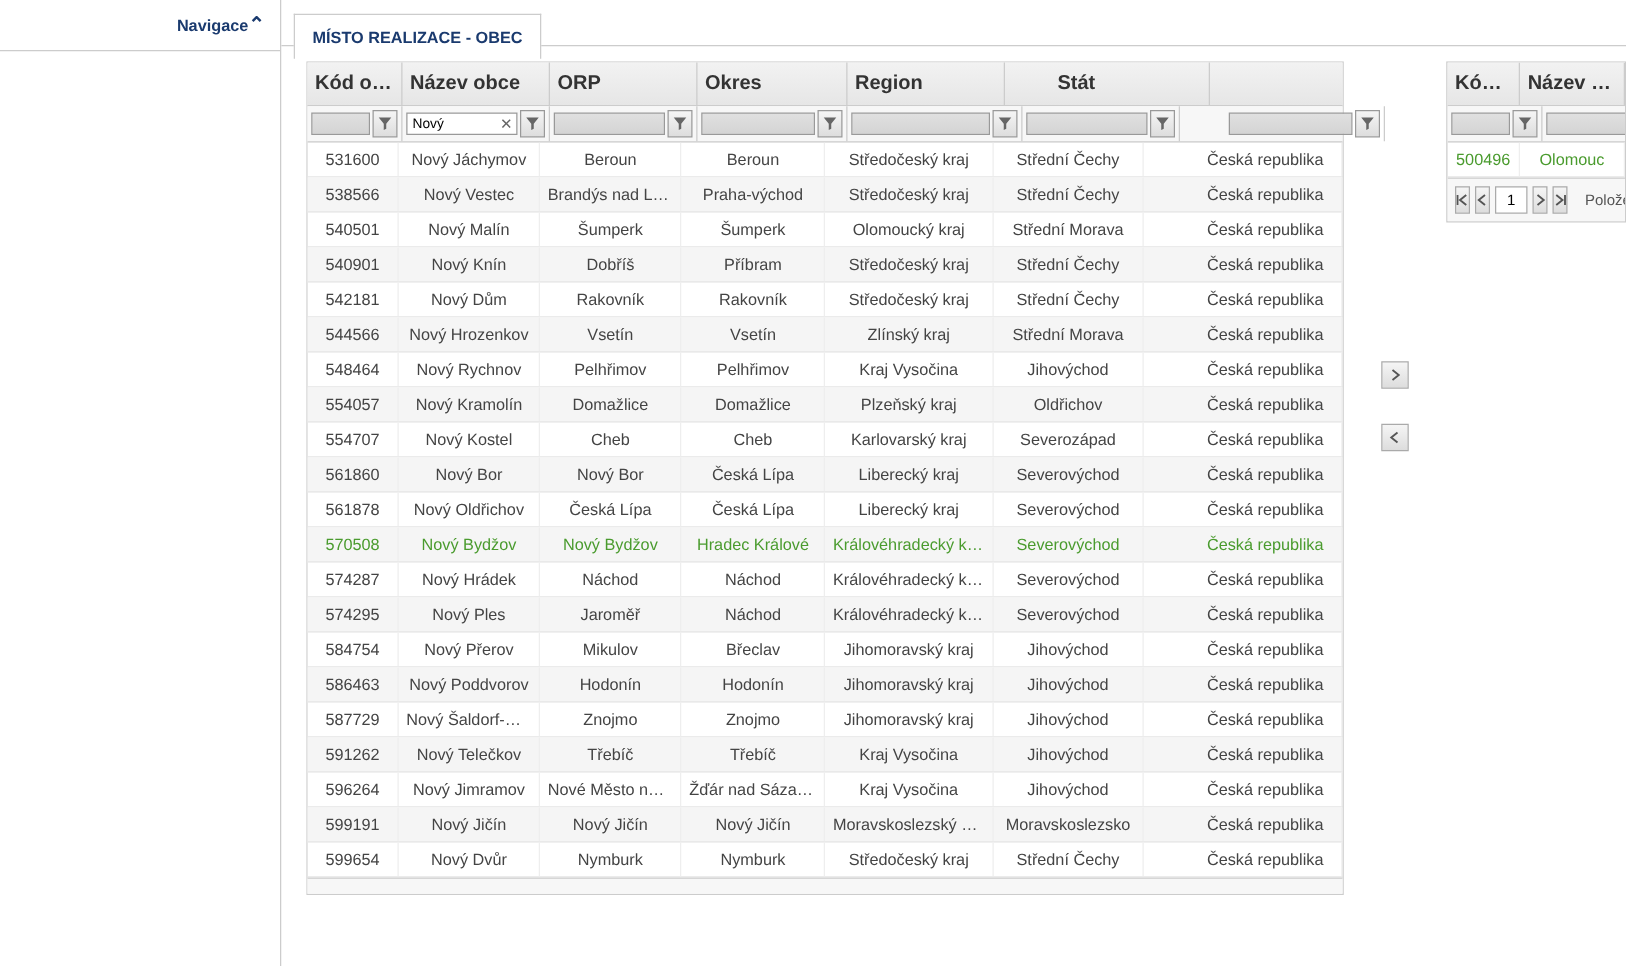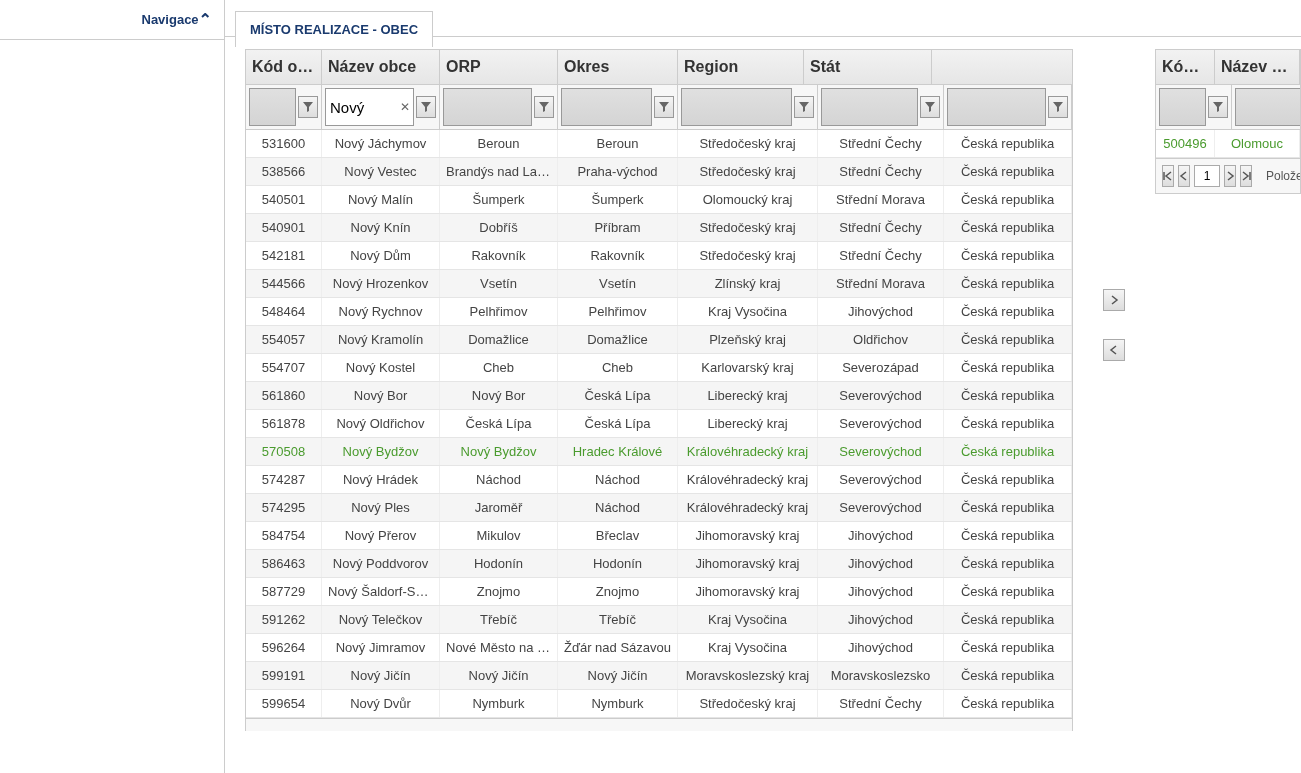--- a/index.html
+++ b/index.html
@@ -15,33 +15,33 @@
 .content { flex: 1; padding: 12px 0 12px 20px; display: flex; flex-direction: column; overflow: hidden; }
 .section-title { font-weight: bold; color: #222; margin-bottom: 14px; font-size: 14px; }
 .tables-row { display: flex; gap: 30px; align-items: flex-start; flex: 1; overflow: hidden; }
 .grid { border: 1px solid #ccc; display: flex; flex-direction: column; }
 .grid-left { width: 830px; }
 .grid-right { width: 190px; overflow: hidden; }
 .grid-header { display: flex; background: linear-gradient(#f2f2f2,#e6e6e6); border-bottom: 1px solid #ccc; }
 .grid-header .th { padding: 8px 6px; font-weight: bold; border-right: 1px solid #ccc; font-size: 16px; color: #333; white-space: nowrap; overflow: hidden; text-overflow: ellipsis; }
 .grid-filter { display: flex; border-bottom: 1px solid #ccc; background: #f7f7f7; }
 .grid-filter .fcell { border-right: 1px solid #ccc; display: flex; align-items: center; padding: 3px; gap: 2px; }
-.fcell input { flex: 1; border: 1px solid #999; padding: 3px 4px; font-size: 15px; background: linear-gradient(#e0e0e0,#d4d4d4); height: 38px; min-width: 0; }
+.fcell input { flex: 1; border: 1px solid #999; padding: 3px 4px; font-size: 11px; background: linear-gradient(#e0e0e0,#d4d4d4); height: 18px; min-width: 0; }
 .fcell input.has-value { background: #fff; padding-right: 18px; }
 .input-wrap { position: relative; flex: 1; display: flex; min-width: 0; }
 .clear-x { position: absolute; right: 4px; top: 50%; transform: translateY(-50%); font-size: 12px; color: #666; cursor: pointer; }
 .filter-btn { width: 20px; height: 22px; border: 1px solid #999; background: linear-gradient(#f5f5f5,#ddd); display: flex; align-items: center; justify-content: center; cursor: pointer; flex-shrink: 0; }
 .filter-btn svg { width: 12px; height: 12px; }
 .grid-body { overflow-y: auto; text-align: center; }
 .grid-row { display: flex; border-bottom: 1px solid #e5e5e5; cursor: pointer; }
 .grid-row:nth-child(even) { background: #f5f5f5; }
 .grid-row.selected { color: #4a9b2e; }
 .grid-row.selected .td { color: #4a9b2e; }
 .grid-row .td { padding: 6px 6px; border-right: 1px solid #eee; white-space: nowrap; overflow: hidden; text-overflow: ellipsis; color: #444; font-size: 13px; }
-.c0 { width: 76px; } .c1 { width: 118px; } .c2 { width: 118px; } .c3 { width: 120px; } .c4 { width: 140px; } .c5 { width: 126px; } .c6 { width: 128px; }
+.c0 { width: 76px; } .c1 { width: 118px; } .c2 { width: 118px; } .c3 { width: 120px; } .c4 { width: 140px; } .c5 { width: 126px; } .c6 { width: 128px; margin-left: 36px; }
 .rc0 { width: 76px; } .rc1 { width: 112px; }
 .grid-pager { display: flex; align-items: center; padding: 6px; border-top: 1px solid #ccc; background: #f7f7f7; gap: 4px; font-size: 12px; color: #555; }
 .grid-pager.left .spacer { flex: 1; }
 .pbtn { width: 24px; height: 22px; border: 1px solid #aaa; background: linear-gradient(#f5f5f5,#ddd); display: flex; align-items: center; justify-content: center; cursor: pointer; }
 .pbtn svg { width: 10px; height: 10px; }
 .page-input { width: 26px; height: 22px; border: 1px solid #aaa; text-align: center; font-size: 12px; }
 .middle-buttons { display: flex; flex-direction: column; gap: 28px; justify-content: center; padding-top: 240px; }
 .move-btn { width: 22px; height: 22px; border: 1px solid #aaa; background: linear-gradient(#f5f5f5,#ddd); display: flex; align-items: center; justify-content: center; cursor: pointer; }
 .move-btn svg { width: 10px; height: 10px; }
 .hscroll { margin-top: 10px; height: 20px; overflow-x: scroll; overflow-y: hidden; }

